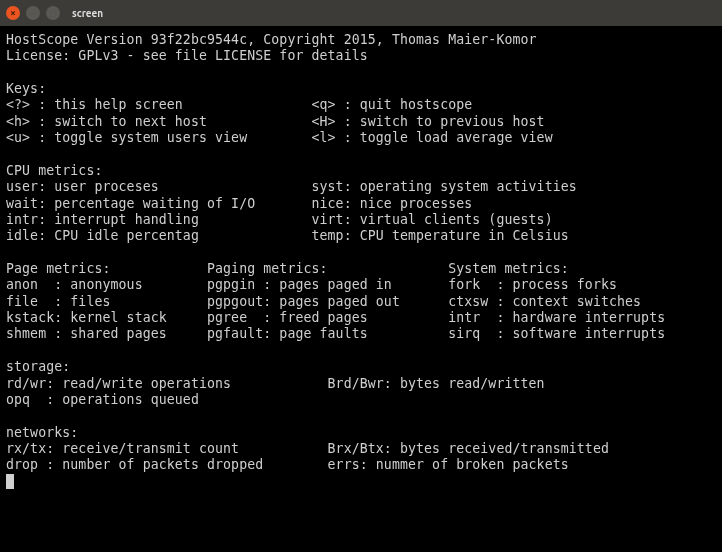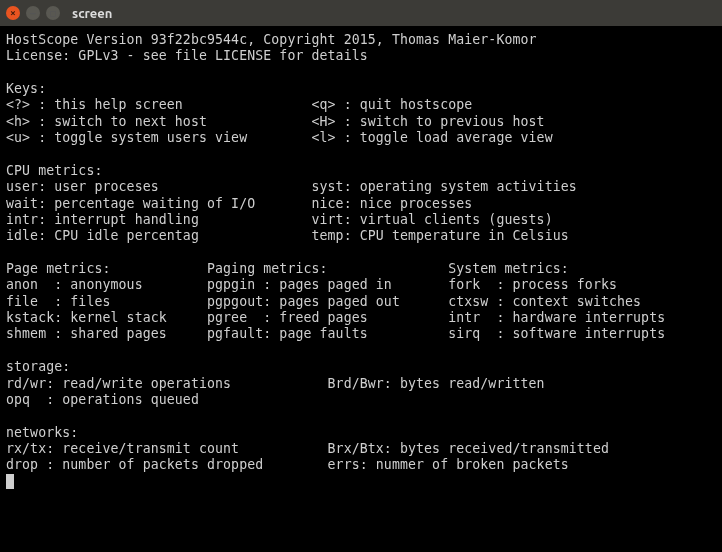--- a/index.html
+++ b/index.html
@@ -30,21 +30,21 @@
     font-weight: bold;
     color: #555;
     background: #4f4d46;
   }
   .win-btn.close { background: #e95420; color: #3b1a0c; }
   .win-btn.min   { background: #595852; }
   .win-btn.max   { background: #595852; }
   .title-text {
     color: #ddd;
     font-family: "Ubuntu", sans-serif;
-    font-size: 13px;
+    font-size: 10px;
     font-weight: bold;
     margin-left: 6px;
   }
   .terminal {
     background: #000;
     color: #cfcfcf;
     padding: 6px 12px 0 6px;
     height: calc(552px - 26px);
     white-space: pre;
     line-height: 1.24;

